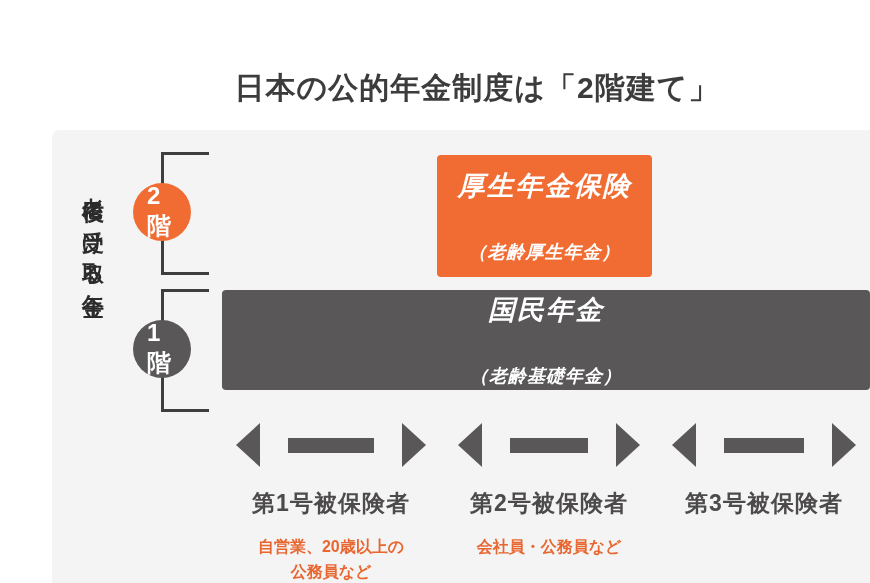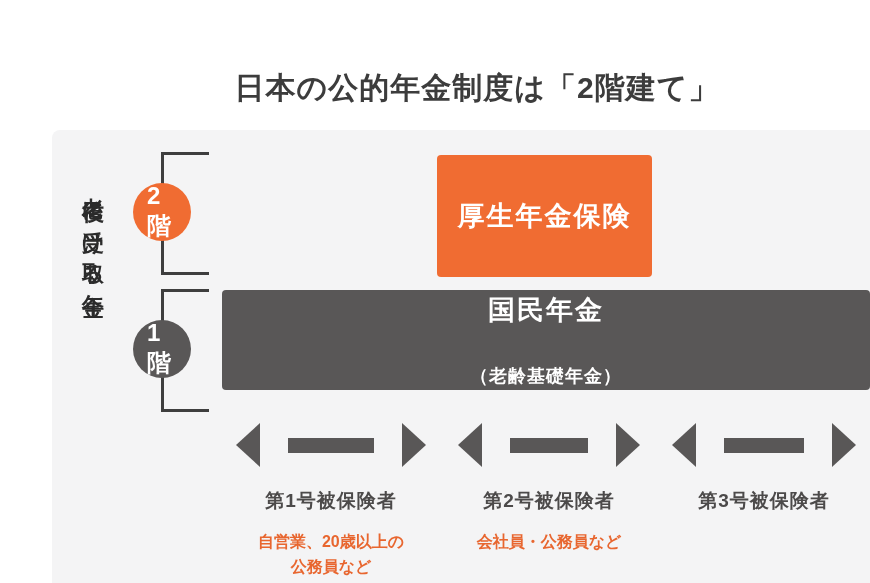--- a/index.html
+++ b/index.html
@@ -69,20 +69,21 @@
   .floor-badge.floor2 { left: 91px; top: 141px; background: var(--accent-orange); }
   .floor-badge.floor1 { left: 91px; top: 278px; background: var(--dark-gray); }
 
   .tier-box {
     position: absolute;
     display: flex; flex-direction: column;
     align-items: center; justify-content: center;
     color: #ffffff;
     border-radius: 4px;
     gap: 8px;
+    font-style: italic;
   }
   .tier-box .tier-title { font-size: 27px; font-weight: bold; letter-spacing: 2px; }
   .tier-box .tier-subtitle { font-size: 18px; font-weight: bold; letter-spacing: 1px; }
   .tier-box.kosei {
     left: 395px; top: 113px;
     width: 215px; height: 122px;
     background: var(--accent-orange);
   }
   .tier-box.kokumin {
     left: 180px; top: 248px;
@@ -105,21 +106,21 @@
 
   .category-col {
     position: absolute;
     top: 432px;
     text-align: center;
   }
   .category-col.c1 { left: 180px; width: 218px; }
   .category-col.c2 { left: 402px; width: 210px; }
   .category-col.c3 { left: 616px; width: 212px; }
   .category-label {
-    font-size: 19px;
+    font-size: 23px;
     font-weight: bold;
     color: #4C4A4A;
     letter-spacing: 1px;
   }
   .category-desc {
     margin-top: 16px;
     font-size: 16px;
     font-weight: bold;
     color: var(--description-orange);
     line-height: 1.55;
@@ -140,20 +141,21 @@
 
 <div class="floor-badge floor2">
   <span>2階</span>
 </div>
 <div class="floor-badge floor1">
   <span>1階</span>
 </div>
 
 <div class="tier-box kosei">
   <div class="tier-title">厚生年金保険</div>
+  <div class="tier-subtitle">（老齢厚生年金）</div>
 </div>
 
 <div class="tier-box kokumin">
   <div class="tier-title">国民年金</div>
   <div class="tier-subtitle">（老齢基礎年金）</div>
 </div>
 
 <div class="arrow a1">
   <span class="head left"></span>
   <span class="shaft"></span>

